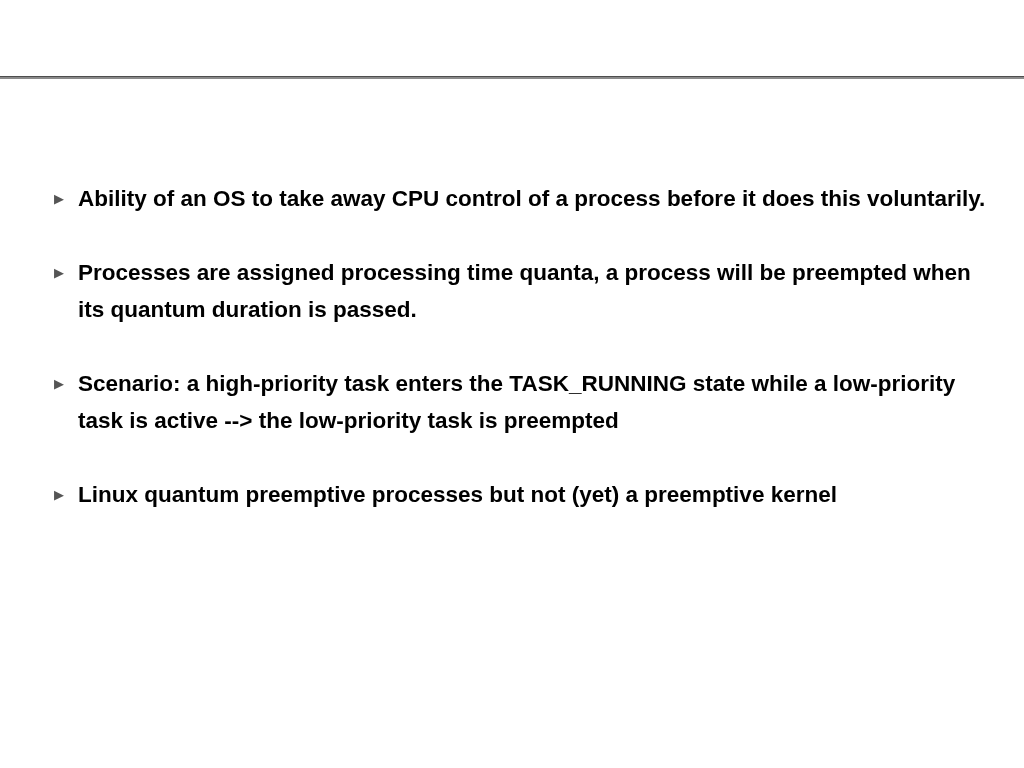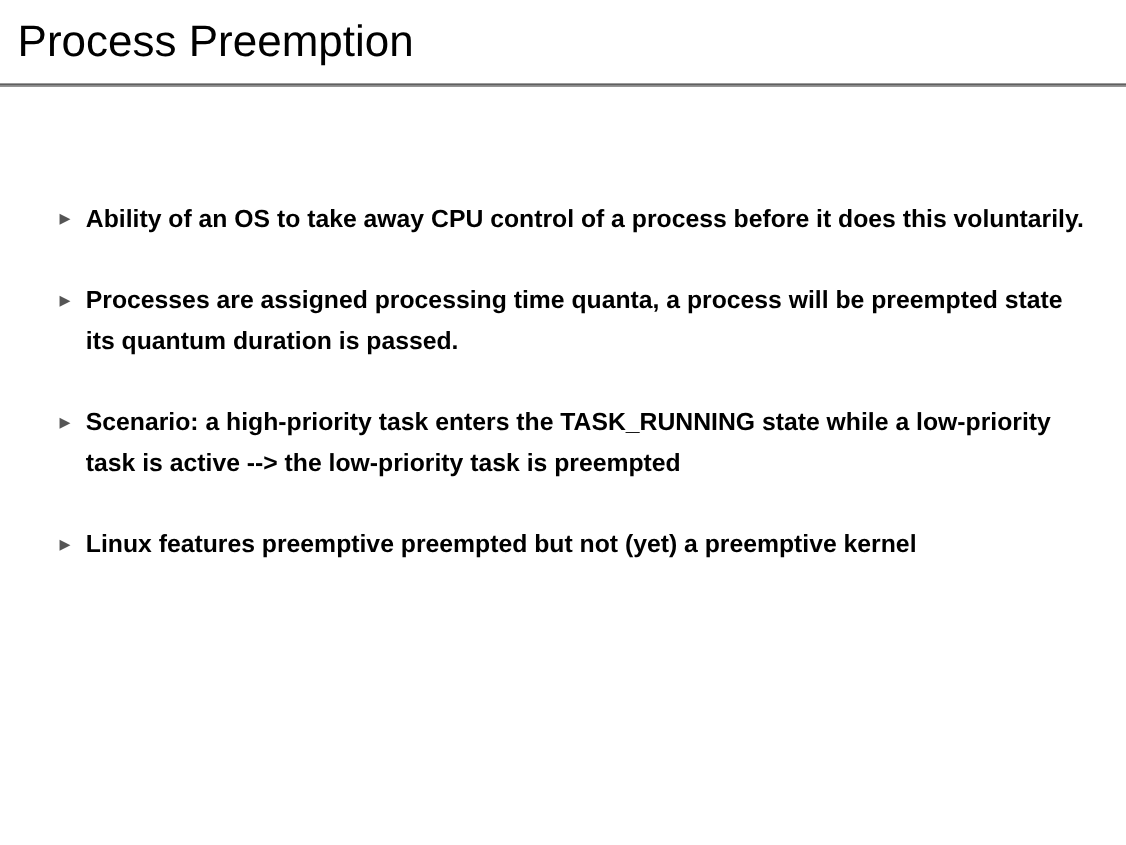--- a/index.html
+++ b/index.html
@@ -72,39 +72,38 @@
   .bullet .text {
     display: block;
     font-weight: bold;
   }
 </style>
 </head>
 <body>
 
 <div class="slide">
 
-  <div class="slide-title">Process Preemption</div>
   <div class="title-rule"></div>
 
   <div class="body">
 
     <div class="bullet">
       <span class="marker">▶</span>
       <span class="text">Ability of an OS to take away CPU control of a process before it does this voluntarily.</span>
     </div>
 
     <div class="bullet">
       <span class="marker">▶</span>
-      <span class="text">Processes are assigned processing time quanta, a process will be preempted state its quantum duration is passed.</span>
+      <span class="text">Processes are assigned processing time quanta, a process will be preempted when its quantum duration is passed.</span>
     </div>
 
     <div class="bullet">
       <span class="marker">▶</span>
       <span class="text">Scenario: a high-priority task enters the TASK_RUNNING state while a low-priority task is active --&gt; the low-priority task is preempted</span>
     </div>
 
     <div class="bullet">
       <span class="marker">▶</span>
-      <span class="text">Linux features preemptive preempted but not (yet) a preemptive kernel</span>
+      <span class="text">Linux quantum preemptive processes but not (yet) a preemptive kernel</span>
     </div>
 
   </div>
 </div>
 
 </body></html>

